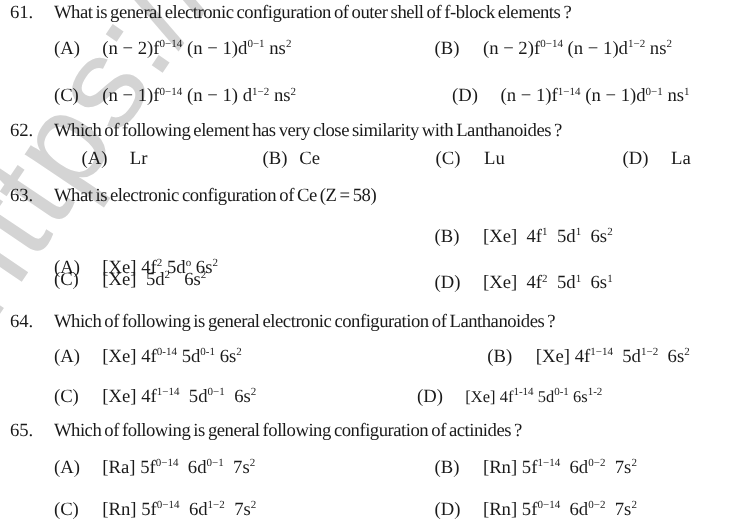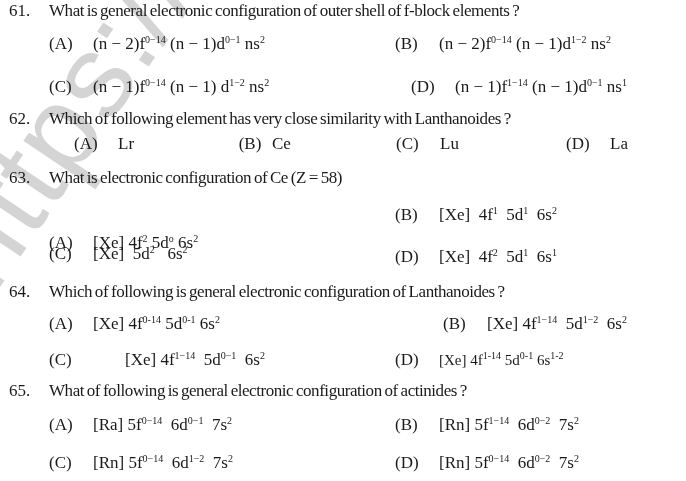--- a/index.html
+++ b/index.html
@@ -147,31 +147,31 @@
       <span class="qnum">64.</span>
       <span class="qtext">Which of following is general electronic configuration of Lanthanoides ?</span>
     </div>
     <div class="opt" style="left:49px; top:30px;">
       <span class="opt-label">(A)</span><span class="opt-val" style="white-space:pre;"><span>[Xe] 4f</span><span class="sup">0-14</span><span> 5d</span><span class="sup">0-1</span><span> 6s</span><span class="sup">2</span></span>
     </div>
     <div class="opt" style="left:395px; top:30px;margin-left:48px;">
       <span class="opt-label">(B)</span><span class="opt-val" style="white-space:pre;"><span>[Xe] 4f</span><span class="sup">1−14</span><span>  5d</span><span class="sup">1−2</span><span>  6s</span><span class="sup">2</span></span>
     </div>
     <div class="opt" style="left:49px; top:66px;">
-      <span class="opt-label">(C)</span><span class="opt-val" style="white-space:pre;margin-left:32px;"><span>[Xe] 4f</span><span class="sup">1−14</span><span>  5d</span><span class="sup">0−1</span><span>  6s</span><span class="sup">2</span></span>
+      <span class="opt-label">(C)</span><span class="opt-val" style="white-space:pre;"><span>[Xe] 4f</span><span class="sup">1−14</span><span>  5d</span><span class="sup">0−1</span><span>  6s</span><span class="sup">2</span></span>
     </div>
-    <div class="opt" style="left:395px; top:66px;">
+    <div class="opt" style="left:379px; top:66px;">
       <span class="opt-label">(D)</span><span class="opt-val" style="white-space:pre; font-size:15px;"><span>[Xe] 4f</span><span class="sup">1-14</span><span> 5d</span><span class="sup">0-1</span><span> 6s</span><span class="sup">1-2</span></span>
     </div>
   </div>
 
   <div class="question" style="top:380px;">
     <div class="qline" style="top:0;">
       <span class="qnum">65.</span>
-      <span class="qtext">What of following is general electronic configuration of actinides ?</span>
+      <span class="qtext">Which of following is general following configuration of actinides ?</span>
     </div>
     <div class="opt" style="left:49px; top:32px;">
       <span class="opt-label">(A)</span><span class="opt-val" style="white-space:pre;"><span>[Ra] 5f</span><span class="sup">0−14</span><span>  6d</span><span class="sup">0−1</span><span>  7s</span><span class="sup">2</span></span>
     </div>
     <div class="opt" style="left:395px; top:32px;">
       <span class="opt-label">(B)</span><span class="opt-val" style="white-space:pre;"><span>[Rn] 5f</span><span class="sup">1−14</span><span>  6d</span><span class="sup">0−2</span><span>  7s</span><span class="sup">2</span></span>
     </div>
     <div class="opt" style="left:49px; top:70px;">
       <span class="opt-label">(C)</span><span class="opt-val" style="white-space:pre;"><span>[Rn] 5f</span><span class="sup">0−14</span><span>  6d</span><span class="sup">1−2</span><span>  7s</span><span class="sup">2</span></span>
     </div>

